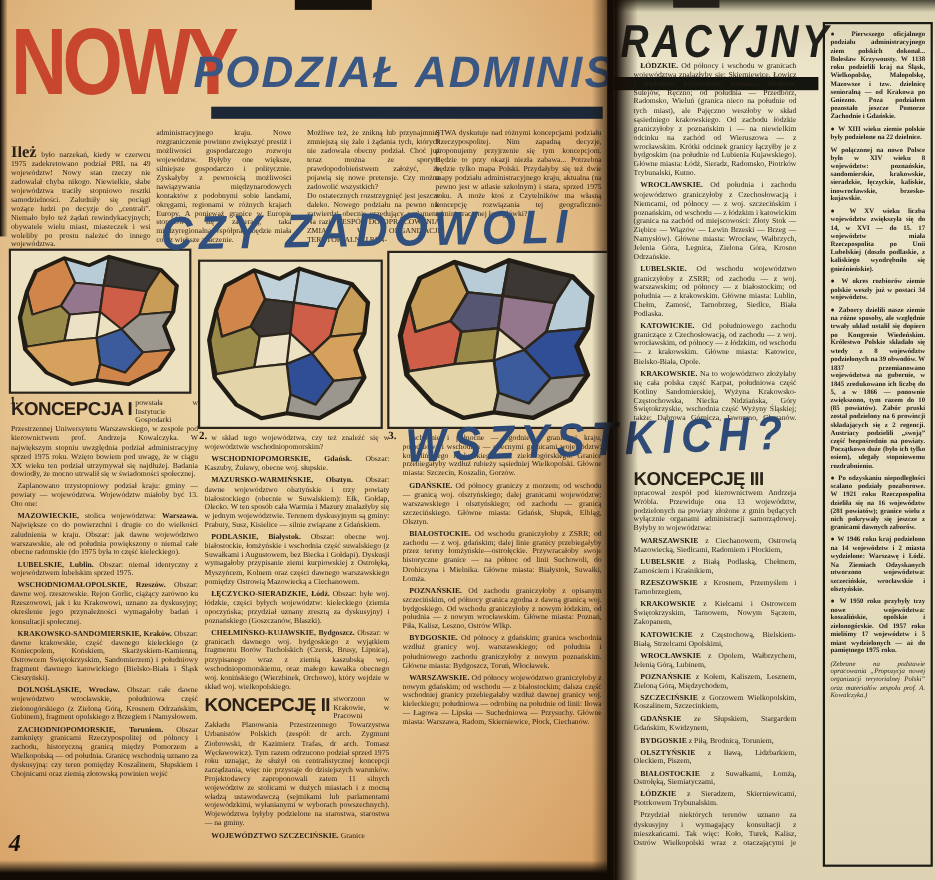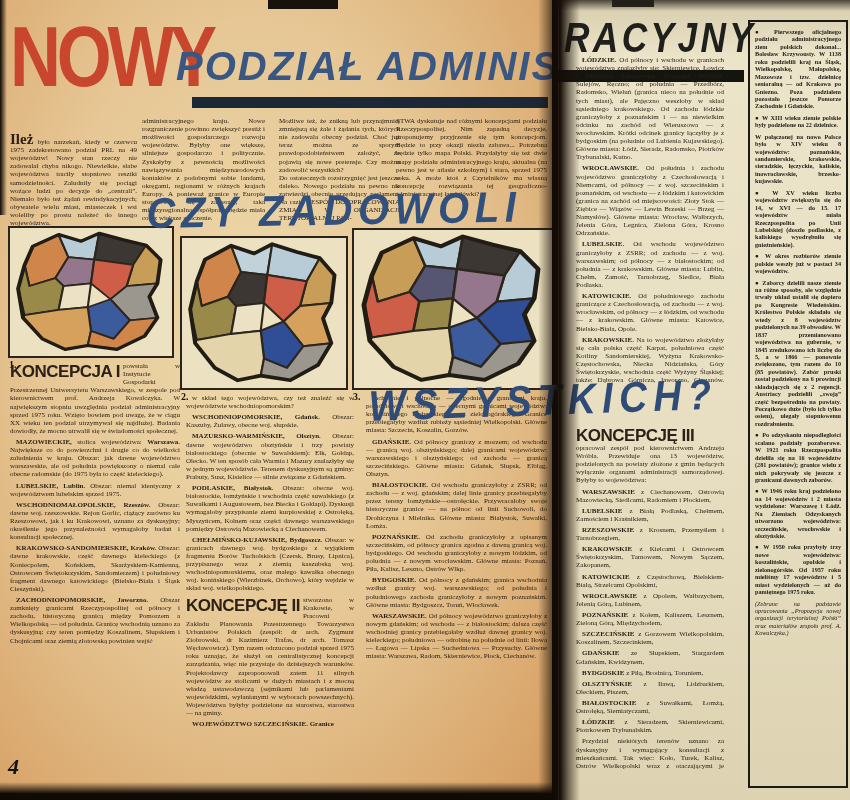--- a/index.html
+++ b/index.html
@@ -32,21 +32,21 @@
   #wszystkich{left:368px;top:382px;font-size:43px;letter-spacing:7px;
     transform:rotate(-2deg) scaleX(.9);transform-origin:0 0;color:#2f4c78;}
   
   .col{position:absolute;text-align:justify;font-size:7px;line-height:1.16;overflow:hidden;}
   .col p{margin:0 0 3px;text-indent:6px;}
   .col p.noind{text-indent:0;}
   .bh{font-weight:bold;}
   .drop{font-weight:bold;font-size:15px;line-height:.8;}
   .kon{float:left;font-family:"Liberation Sans",sans-serif;font-weight:bold;font-size:17px;
     letter-spacing:-.5px;line-height:1;margin:1px 3px 0 0;}
-  .lastline{font-weight:bold;}
+  .lastline{font-weight:normal;}
   
   .map{position:absolute;background:#ece1c0;border:2px solid #2a241c;}
   .map svg{width:100%;height:100%;display:block;}
   .map polygon{stroke:#2c261d;stroke-width:1.3;stroke-linejoin:round;}
   .map .outl{fill:none;stroke:#211c14;stroke-width:2.4;}
   .maplabel{position:absolute;left:-1px;bottom:-14px;font-weight:bold;font-size:10px;color:#1a130b;}
   
   #sidebar{position:absolute;left:190px;top:20px;width:100px;height:768px;box-sizing:border-box;
     border:2px solid #1c1a14;padding:6px 5px;overflow:hidden;
     font-family:"Liberation Serif",serif;font-weight:bold;font-size:6.2px;line-height:1.2;
@@ -151,47 +151,50 @@
       <span class="maplabel">3.</span>
     </div>
 
     <div class="col" style="left:10px;top:362px;width:170px;height:416px">
       <p class="noind">
         <span class="kon">KONCEPCJA I</span>
         <span>powstała w Instytucie Gospodarki Przestrzennej Uniwersytetu Warszawskiego, w zespole pod kierownictwem prof. Andrzeja Kowalczyka. W największym stopniu uwzględnia podział administracyjny sprzed 1975 roku. Wzięto bowiem pod uwagę, że w ciągu XX wieku ten podział utrzymywał się najdłużej. Badania dowiodły, że mocno utrwalił się w świadomości społecznej.</span>
       </p>
       <div>
 
+          <p><b class="bh"></b> <span></span> <b class="bh"></b> <span>Zaplanowano trzystopniowy podział kraju: gminy — powiaty — województwa. Województw miałoby być 13. Oto one:</span></p>
 
           <p><b class="bh">MAZOWIECKIE,</b> <span>stolica województwa:</span> <b class="bh">Warszawa.</b> <span>Największe co do powierzchni i drugie co do wielkości zaludnienia w kraju. Obszar: jak dawne województwo warszawskie, ale od południa powiększony o niemal całe obecne radomskie (do 1975 była to część kieleckiego).</span></p>
 
           <p><b class="bh">LUBELSKIE,</b> <span></span> <b class="bh">Lublin.</b> <span>Obszar: niemal identyczny z województwem lubelskim sprzed 1975.</span></p>
 
           <p><b class="bh">WSCHODNIOMAŁOPOLSKIE,</b> <span></span> <b class="bh">Rzeszów.</b> <span>Obszar: dawne woj. rzeszowskie. Rejon Gorlic, ciążący zarówno ku Rzeszowowi, jak i ku Krakowowi, uznano za dyskusyjny; określenie jego przynależności wymagałoby badań i konsultacji społecznej.</span></p>
 
           <p><b class="bh">KRAKOWSKO-SANDOMIERSKIE,</b> <span></span> <b class="bh">Kraków.</b> <span>Obszar: dawne krakowskie, część dawnego kieleckiego (z Koniecpolem, Końskiem, Skarżyskiem-Kamienną, Ostrowcem Świętokrzyskim, Sandomierzem) i południowy fragment dawnego katowickiego (Bielsko-Biała i Śląsk Cieszyński).</span></p>
 
 
-
-
-          <p><b class="bh">ZACHODNIOPOMORSKIE,</b> <span></span> <b class="bh">Jaworzno.</b> <span>Obszar zamknięty granicami Rzeczypospolitej od północy i zachodu, historyczną granicą między Pomorzem a Wielkopolską — od południa. Granicę wschodnią uznano za dyskusyjną: czy teren pomiędzy Koszalinem, Słupskiem i Chojnicami oraz ziemią złotowską powinien wejść</span></p>
+          <p><b class="bh">DOLNOŚLĄSKIE,</b> <span></span> <b class="bh">Wrocław.</b> <span>Obszar: całe dawne województwo wrocławskie, południowa część zielonogórskiego (z Zieloną Górą, Krosnem Odrzańskim, Gubinem), fragment opolskiego z Brzegiem i Namysłowem.</span></p>
+
+
+          <p><b class="bh">ZACHODNIOPOMORSKIE,</b> <span></span> <b class="bh">Toruniem.</b> <span>Obszar zamknięty granicami Rzeczypospolitej od północy i zachodu, historyczną granicą między Pomorzem a Wielkopolską — od południa. Granicę wschodnią uznano za dyskusyjną: czy teren pomiędzy Koszalinem, Słupskiem i Chojnicami oraz ziemią złotowską powinien wejść</span></p>
         </div>
     </div>
 
     <div class="col" style="left:186px;top:394px;width:168px;height:384px">
       <div>
 
           <p><b class="bh"></b> <b class="bh"></b> <span>w skład tego województwa, czy też znaleźć się w województwie wschodniopomorskim?</span></p>
 
           <p><b class="bh">WSCHODNIOPOMORSKIE,</b> <b class="bh">Gdańsk.</b> <span>Obszar: Kaszuby, Żuławy, obecne woj. słupskie.</span></p>
 
           <p><b class="bh">MAZURSKO-WARMIŃSKIE,</b> <b class="bh">Olsztyn.</b> <span>Obszar: dawne województwo olsztyńskie i trzy powiaty białostockiego (obecnie w Suwalskiem): Ełk, Gołdap, Olecko. W ten sposób cała Warmia i Mazury znalazłyby się w jednym województwie. Terenem dyskusyjnym są gminy: Prabuty, Susz, Kisielice — silnie związane z Gdańskiem.</span></p>
 
           <p><b class="bh">PODLASKIE,</b> <b class="bh">Białystok.</b> <span>Obszar: obecne woj. białostockie, łomżyńskie i wschodnia część suwalskiego (z Suwałkami i Augustowem, bez Biecka i Gołdapi). Dyskusji wymagałoby przypisanie ziemi kurpiowskiej z Ostrołęką, Myszyńcem, Kolnem oraz części dawnego warszawskiego pomiędzy Ostrowią Mazowiecką a Ciechanowem.</span></p>
 
+          <p><b class="bh">ŁĘCZYCKO-SIERADZKIE,</b> <b class="bh">Łódź.</b> <span>Obszar: byłe woj. łódzkie, części byłych województw: kieleckiego (ziemia opoczyńska; przydział uznany zresztą za dyskusyjny) i poznańskiego (Goszczanów, Błaszki).</span></p>
 
           <p><b class="bh">CHEŁMIŃSKO-KUJAWSKIE,</b> <b class="bh">Bydgoszcz.</b> <span>Obszar: w granicach dawnego woj. bydgoskiego z wyjątkiem fragmentu Borów Tucholskich (Czersk, Brusy, Lipnica), przypisanego wraz z ziemią kaszubską woj. wschodniopomorskiemu, oraz małego kawałka obecnego woj. konińskiego (Wierzbinek, Orchowo), który wejdzie w skład woj. wielkopolskiego.</span></p>
         </div>
       <p class="noind">
         <span class="kon">KONCEPCJĘ II</span>
         <span>stworzono w Krakowie, w Pracowni Zakładu Planowania Przestrzennego Towarzystwa Urbanistów Polskich (zespół: dr arch. Zygmunt Ziobrowski, dr Kazimierz Trafas, dr arch. Tomasz Węcławowicz). Tym razem odrzucono podział sprzed 1975 roku uznając, że służył on centralistycznej koncepcji zarządzania, więc nie przystaje do dzisiejszych warunków. Projektodawcy zaproponowali zatem 11 silnych województw ze stolicami w dużych miastach i z mocną władzą ustawodawczą (sejmikami lub parlamentami wojewódzkimi, wyłanianymi w wyborach powszechnych). Województwa byłyby podzielone na starostwa, starostwa — na gminy.</span>
       </p>
       <p class="lastline"><b>WOJEWÓDZTWO SZCZECIŃSKIE.</b> <span>Granice</span></p>
     </div>
 

